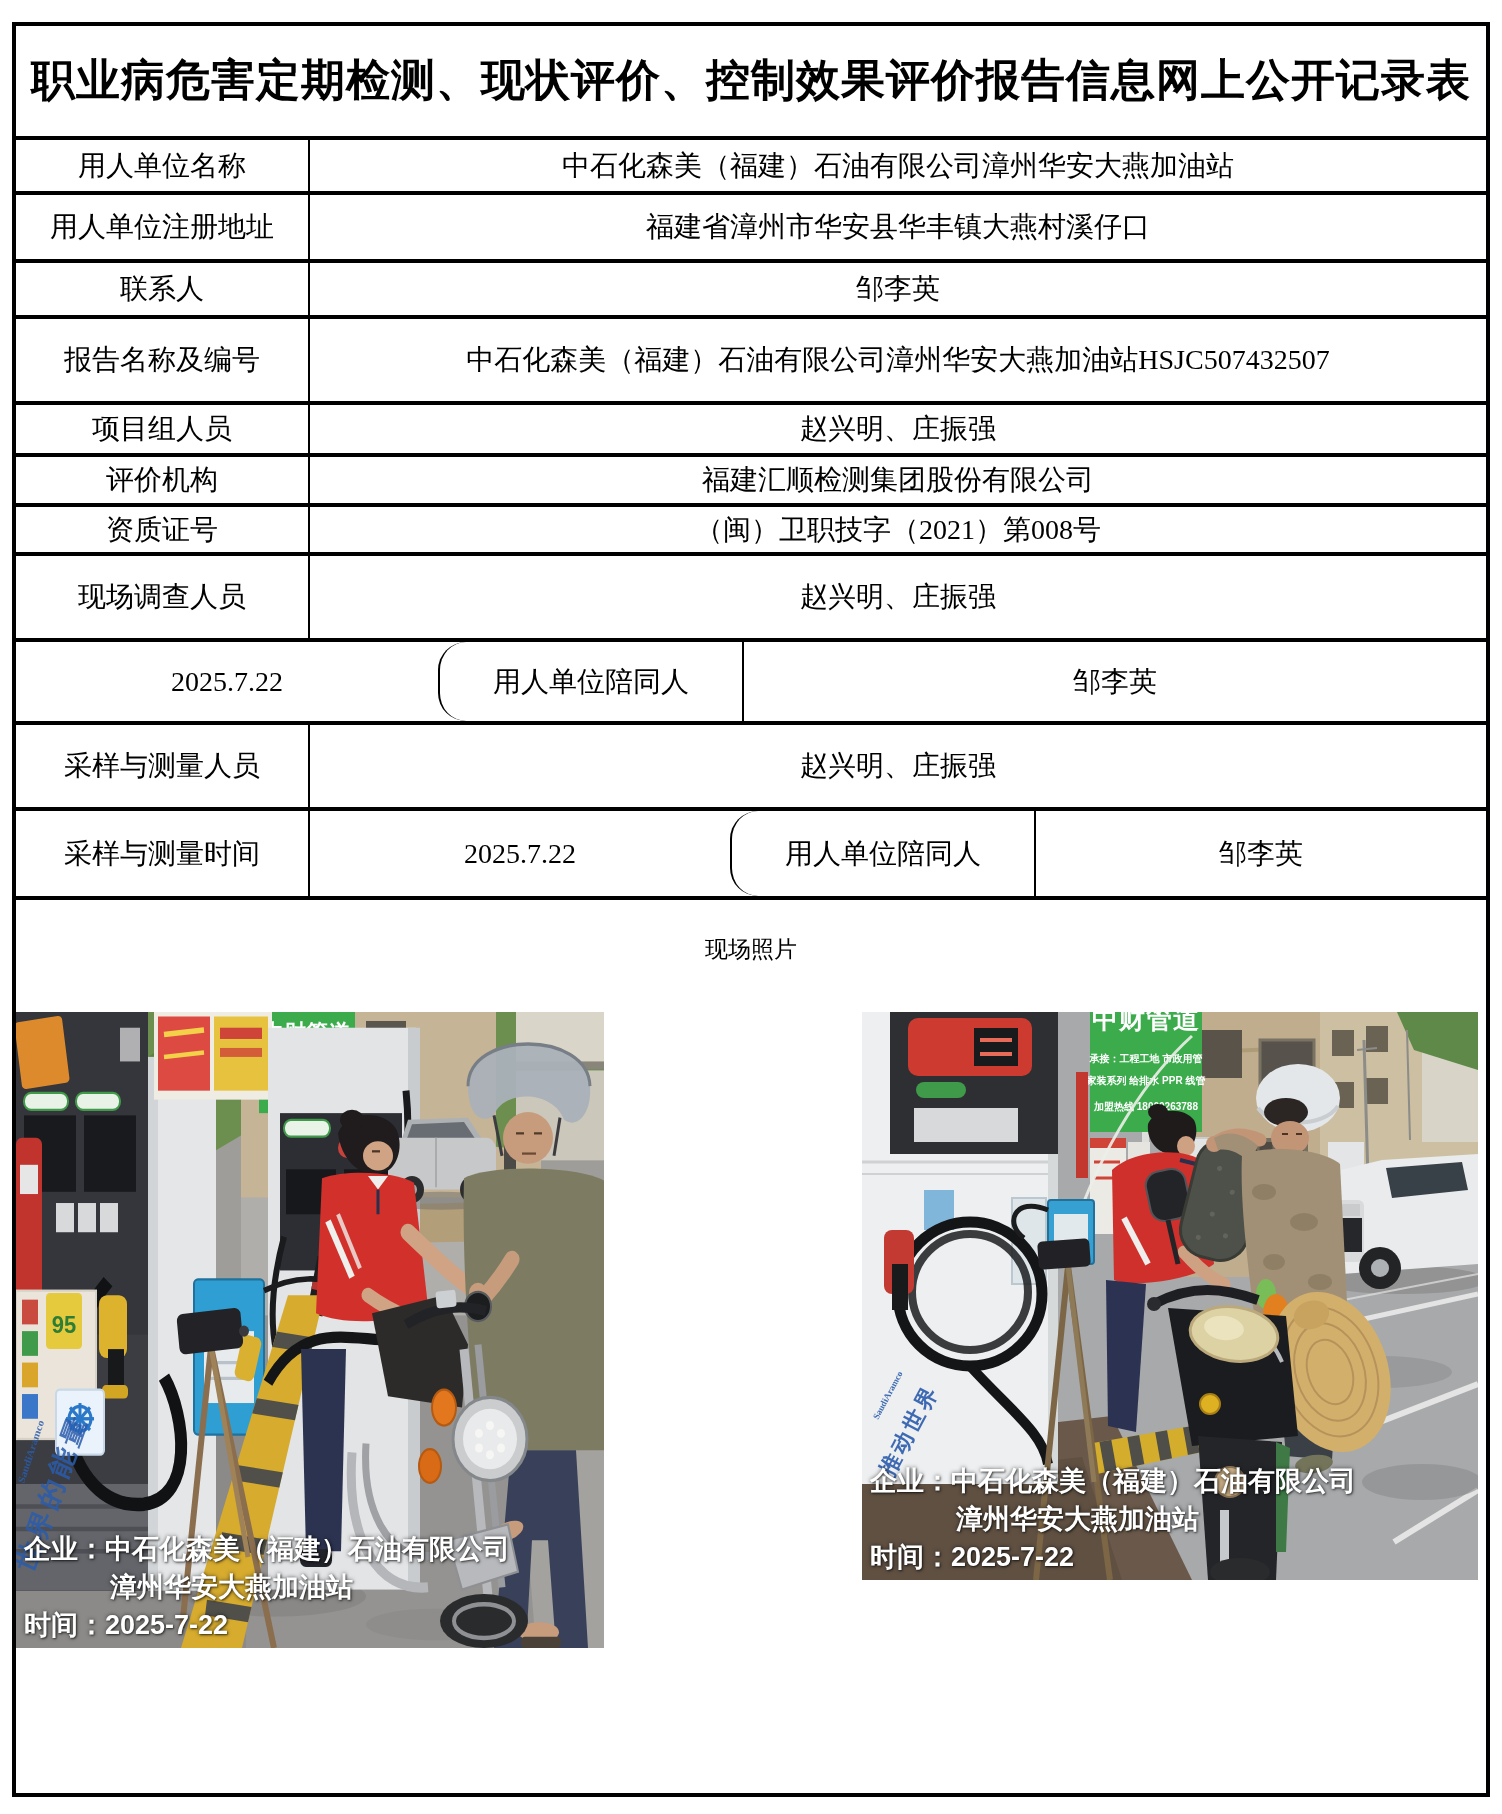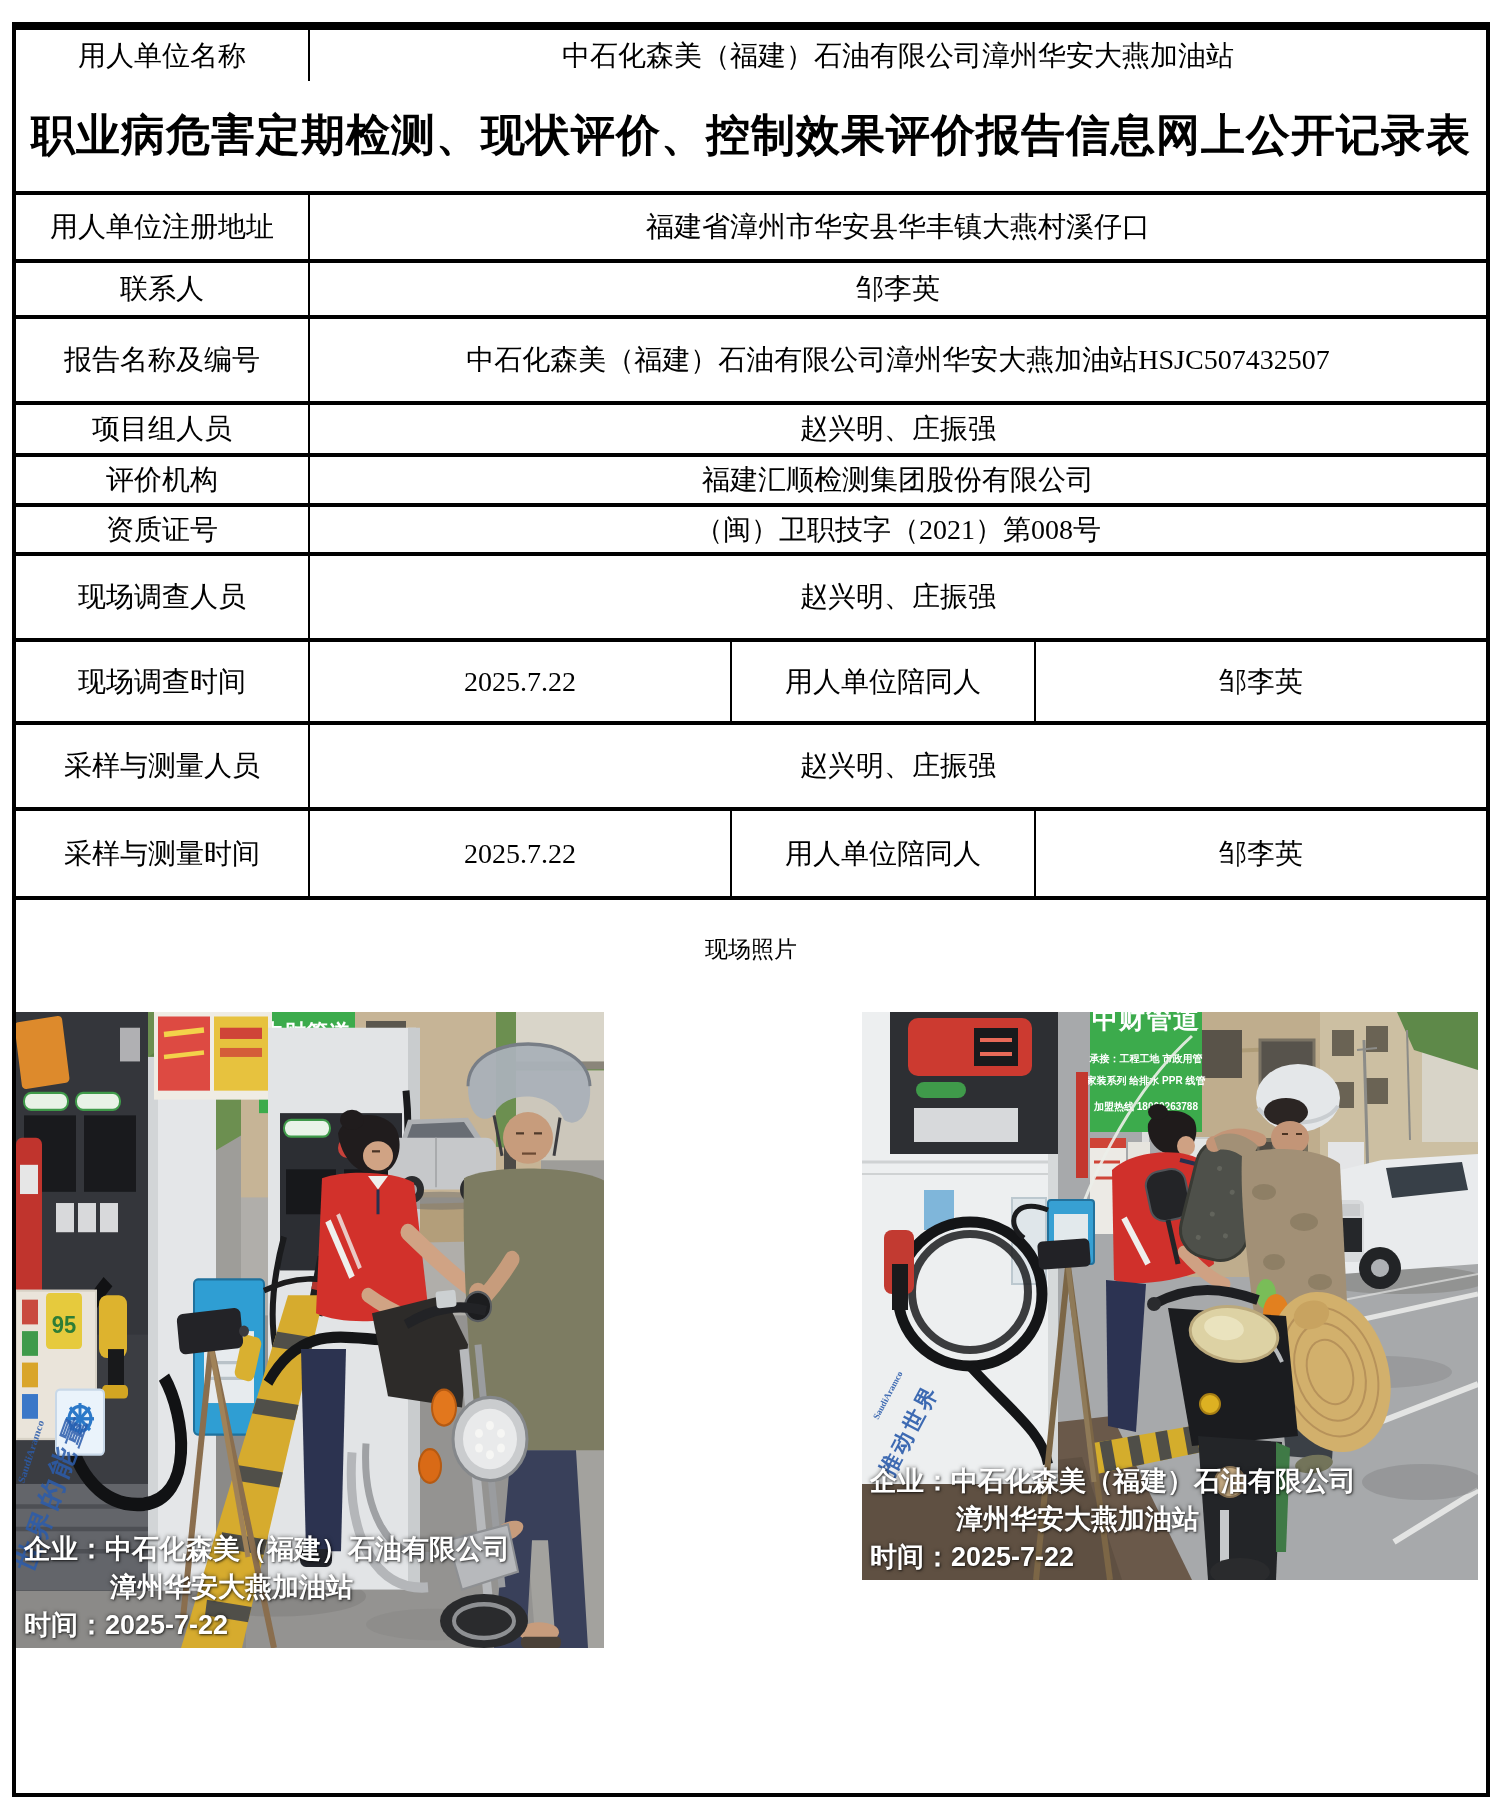--- a/index.html
+++ b/index.html
@@ -16,21 +16,21 @@
   .trow.first { border-top:none; }
   .tcell {
     display:flex; align-items:center; justify-content:center;
     box-sizing:border-box; text-align:center;
     font-size:28px; line-height:1.35; padding:0 8px;
   }
   .tcell + .tcell { border-left:2px solid #000; }
   .c-label { flex:0 0 292px; width:292px; }
   .c-val   { flex:1; }
   .c-mid   { flex:0 0 422px; width:422px; }
-  .c-comp  { flex:0 0 304px; width:304px; }
+  .c-comp  { flex:0 0 304px; width:304px;border-radius:28px; }
   .h-title { height:110px; }
   .title-cell { width:100%; font-size:44px; font-weight:bold; letter-spacing:1px; }
   .h1{height:55px}.h2{height:68px}.h3{height:56px}.h4{height:86px}
   .h5{height:52px}.h6{height:50px}.h7{height:49px}.h8{height:86px}
   .h9{height:83px}.h10{height:86px}.h11{height:89px}
   .photos-row { height:863px; position:relative; display:block; }
   .photos-label { position:absolute; top:34px; left:0; width:100%; text-align:center; font-size:23px; }
   .photo { position:absolute; top:112px; overflow:hidden; background:#9a9a98; }
   .photo.p-left  { left:0px;   width:588px; height:636px; }
   .photo.p-right { left:846px; width:616px; height:568px; }
@@ -44,29 +44,29 @@
   .caption .l2 { margin-left:86px; }
   .banner-small { font-family:"Liberation Sans","DejaVu Sans",sans-serif; font-weight:bold; fill:#fff; }
   .banner-big   { font-family:"Liberation Sans","DejaVu Sans",sans-serif; font-weight:bold; fill:#fff; }
   .brand-blue   { font-family:"Liberation Serif","DejaVu Serif",serif; font-weight:bold; fill:#2b5cac; }
 </style>
 </head>
 <body>
 
 <div class="doc-table">
 
+  <div class="trow first h-title">
+    <div class="tcell title-cell">职业病危害定期检测、现状评价、控制效果评价报告信息网上公开记录表</div>
+  </div>
+
   <div class="trow h1">
     <div class="tcell c-label">用人单位名称</div>
     <div class="tcell c-val">中石化森美（福建）石油有限公司漳州华安大燕加油站</div>
   </div>
 
-  <div class="trow first h-title">
-    <div class="tcell title-cell">职业病危害定期检测、现状评价、控制效果评价报告信息网上公开记录表</div>
-  </div>
-
   <div class="trow h2">
     <div class="tcell c-label">用人单位注册地址</div>
     <div class="tcell c-val">福建省漳州市华安县华丰镇大燕村溪仔口</div>
   </div>
 
   <div class="trow h3">
     <div class="tcell c-label">联系人</div>
     <div class="tcell c-val">邹李英</div>
   </div>
 
@@ -89,21 +89,20 @@
     <div class="tcell c-label">资质证号</div>
     <div class="tcell c-val">（闽）卫职技字（2021）第008号</div>
   </div>
 
   <div class="trow h8">
     <div class="tcell c-label">现场调查人员</div>
     <div class="tcell c-val">赵兴明、庄振强</div>
   </div>
 
   <div class="trow h9">
-    <div class="tcell c-label">现场调查时间</div>
     <div class="tcell c-mid">2025.7.22</div>
     <div class="tcell c-comp">用人单位陪同人</div>
     <div class="tcell c-val">邹李英</div>
   </div>
 
   <div class="trow h10">
     <div class="tcell c-label">采样与测量人员</div>
     <div class="tcell c-val">赵兴明、庄振强</div>
   </div>
 

